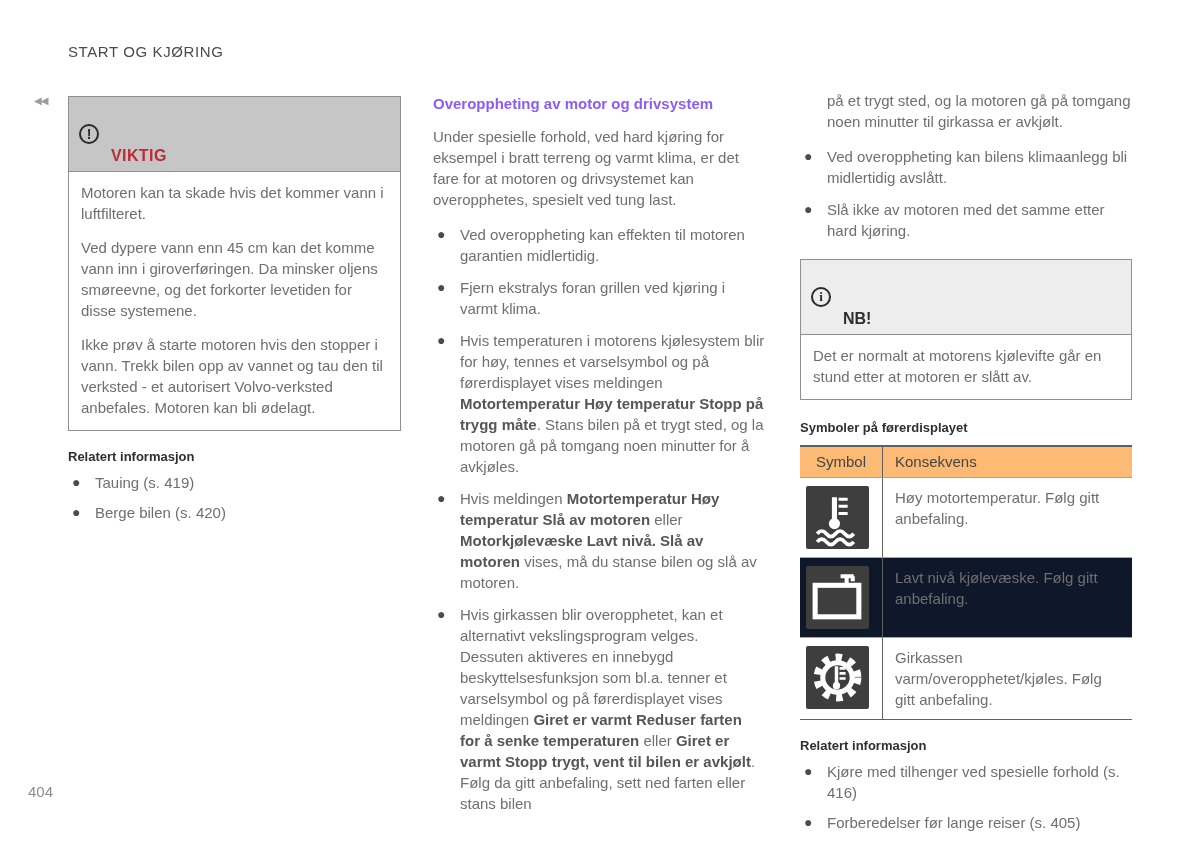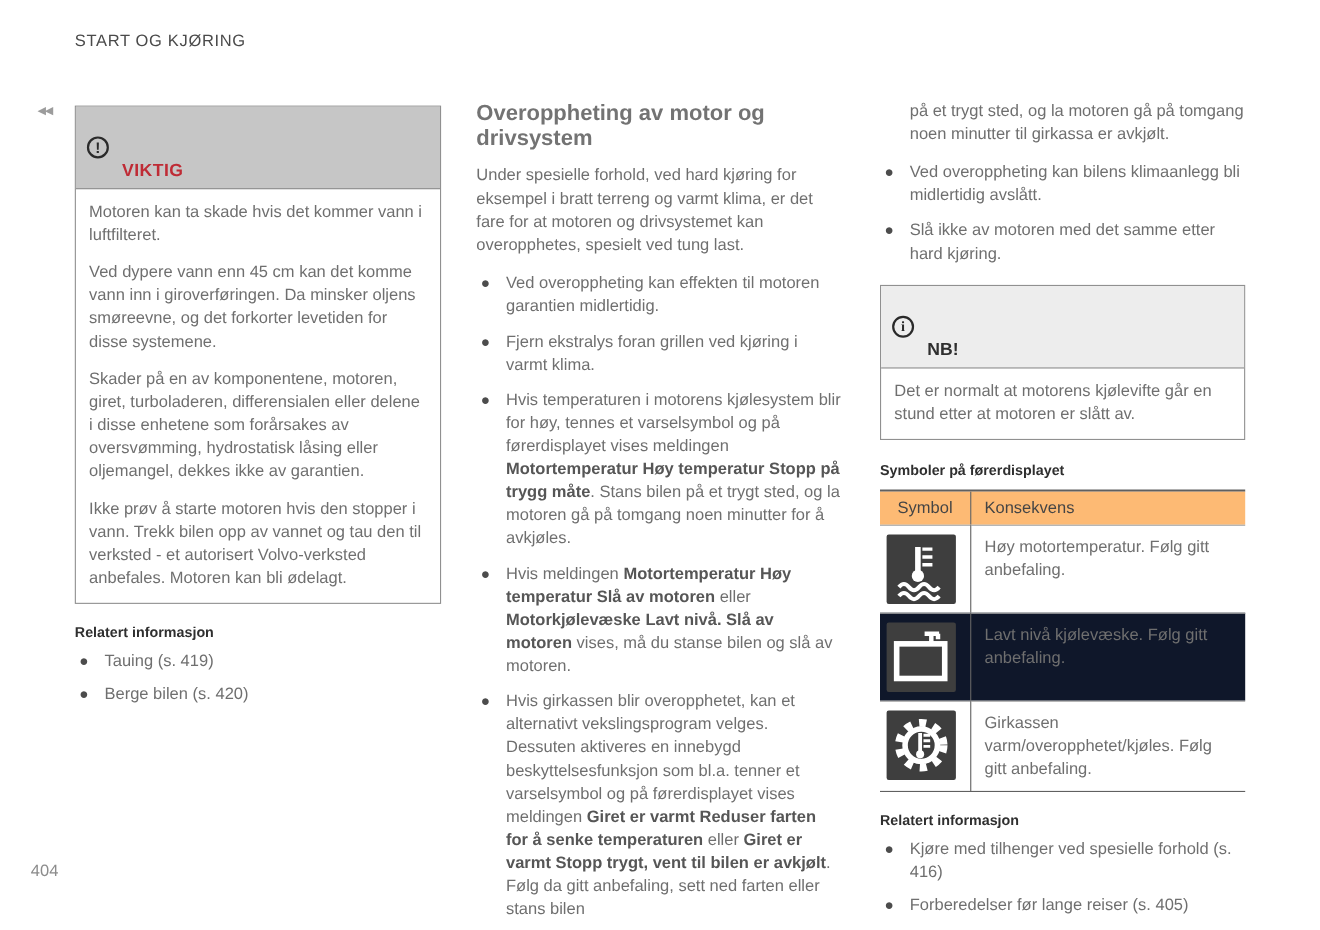--- a/index.html
+++ b/index.html
@@ -6,21 +6,21 @@
   html,body { background:#ffffff; }
   body {
     position:relative;
     width:1200px; height:845px;
     font-family:"Liberation Sans", sans-serif;
     color:#6f6f6f;
     overflow:hidden;
   }
 
   .chapter-header {
-    position:absolute; left:68px; top:29px;
+    position:absolute; left:68px; top:43px;
     font-size:15px; letter-spacing:0.6px; color:#4a4a4a;
   }
   .cont-marker {
     position:absolute; left:34px; top:95px;
     font-size:10px; color:#9c9c9c; letter-spacing:-1px;
   }
   .page-number {
     position:absolute; left:28px; top:783px;
     font-size:15px; color:#8c8c8c;
   }
@@ -48,21 +48,21 @@
     display:flex; align-items:center; justify-content:center;
     font-size:14px; font-weight:bold; flex:0 0 auto;
   }
   .circle-icon.info { font-family:"Liberation Serif", serif; font-size:13px; }
   .box-body { padding:10px 12px 12px 12px; }
   .box-body p { font-size:15px; line-height:21px; color:#6f6f6f; }
   .box-body p + p { margin-top:13px; }
 
   
   .article-title {
-    font-size:20px; line-height:23px; font-weight:bold; color:#737373;
+    font-size:15px; line-height:23px; font-weight:bold; color:#8b5cf6;
     margin-bottom:11px;
   }
   .section-title {
     font-size:13px; font-weight:bold; color:#2f2f2f;
     margin-bottom:7px;
   }
 
   
   .para { font-size:15px; line-height:21px; color:#6f6f6f; }
   .bullet-list { list-style:none; margin-top:14px; }
@@ -109,21 +109,20 @@
 
 <div class="col col-left">
   <div class="box viktig">
     <div class="box-header">
       <span class="circle-icon">!</span>
       <span class="box-title">VIKTIG</span>
     </div>
     <div class="box-body">
       <p>Motoren kan ta skade hvis det kommer vann i luftfilteret.</p>
       <p>Ved dypere vann enn 45 cm kan det komme vann inn i giroverføringen. Da minsker oljens smøreevne, og det forkorter levetiden for disse systemene.</p>
-      <p>Skader på en av komponentene, motoren, giret, turboladeren, differensialen eller delene i disse enhetene som forårsakes av oversvømming, hydrostatisk låsing eller oljemangel, dekkes ikke av garantien.</p>
       <p>Ikke prøv å starte motoren hvis den stopper i vann. Trekk bilen opp av vannet og tau den til verksted - et autorisert Volvo-verksted anbefales. Motoren kan bli ødelagt.</p>
     </div>
   </div>
 
   <div class="related">
     <div class="section-title">Relatert informasjon</div>
     <ul class="bullet-list">
       <li>
         <span class="dot">●</span>
         <span class="btxt">Tauing (s. 419)</span>

